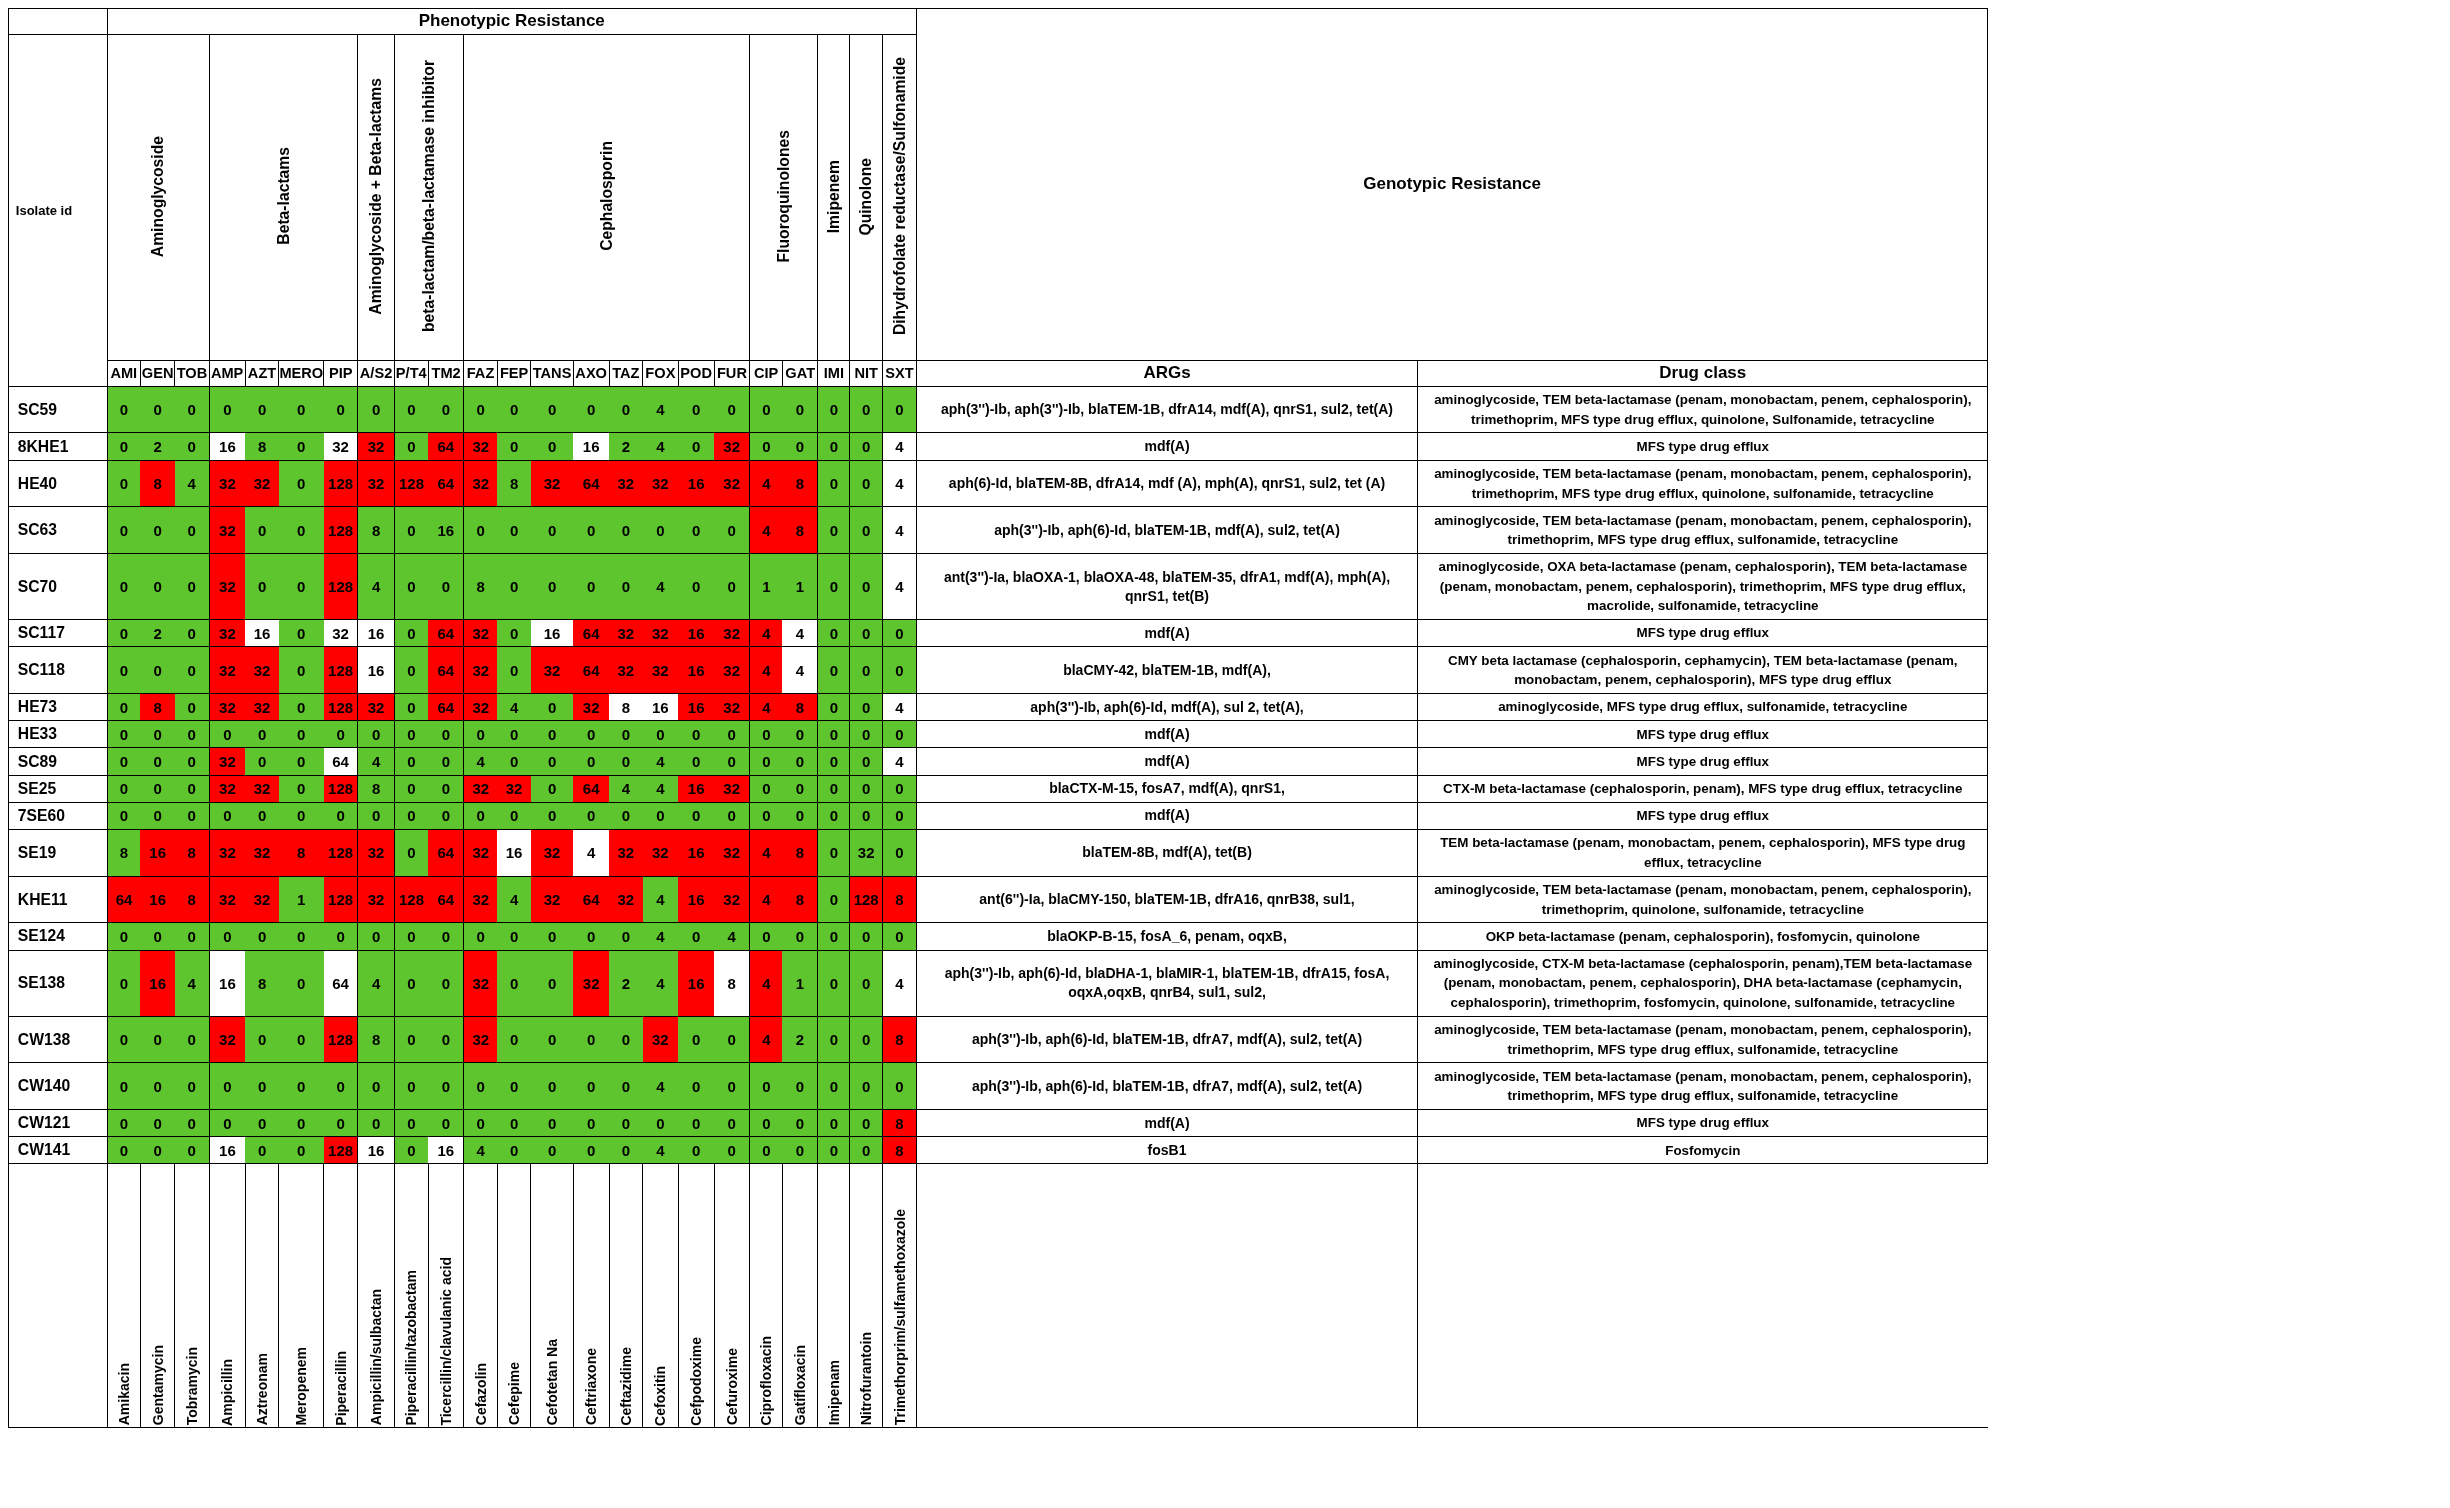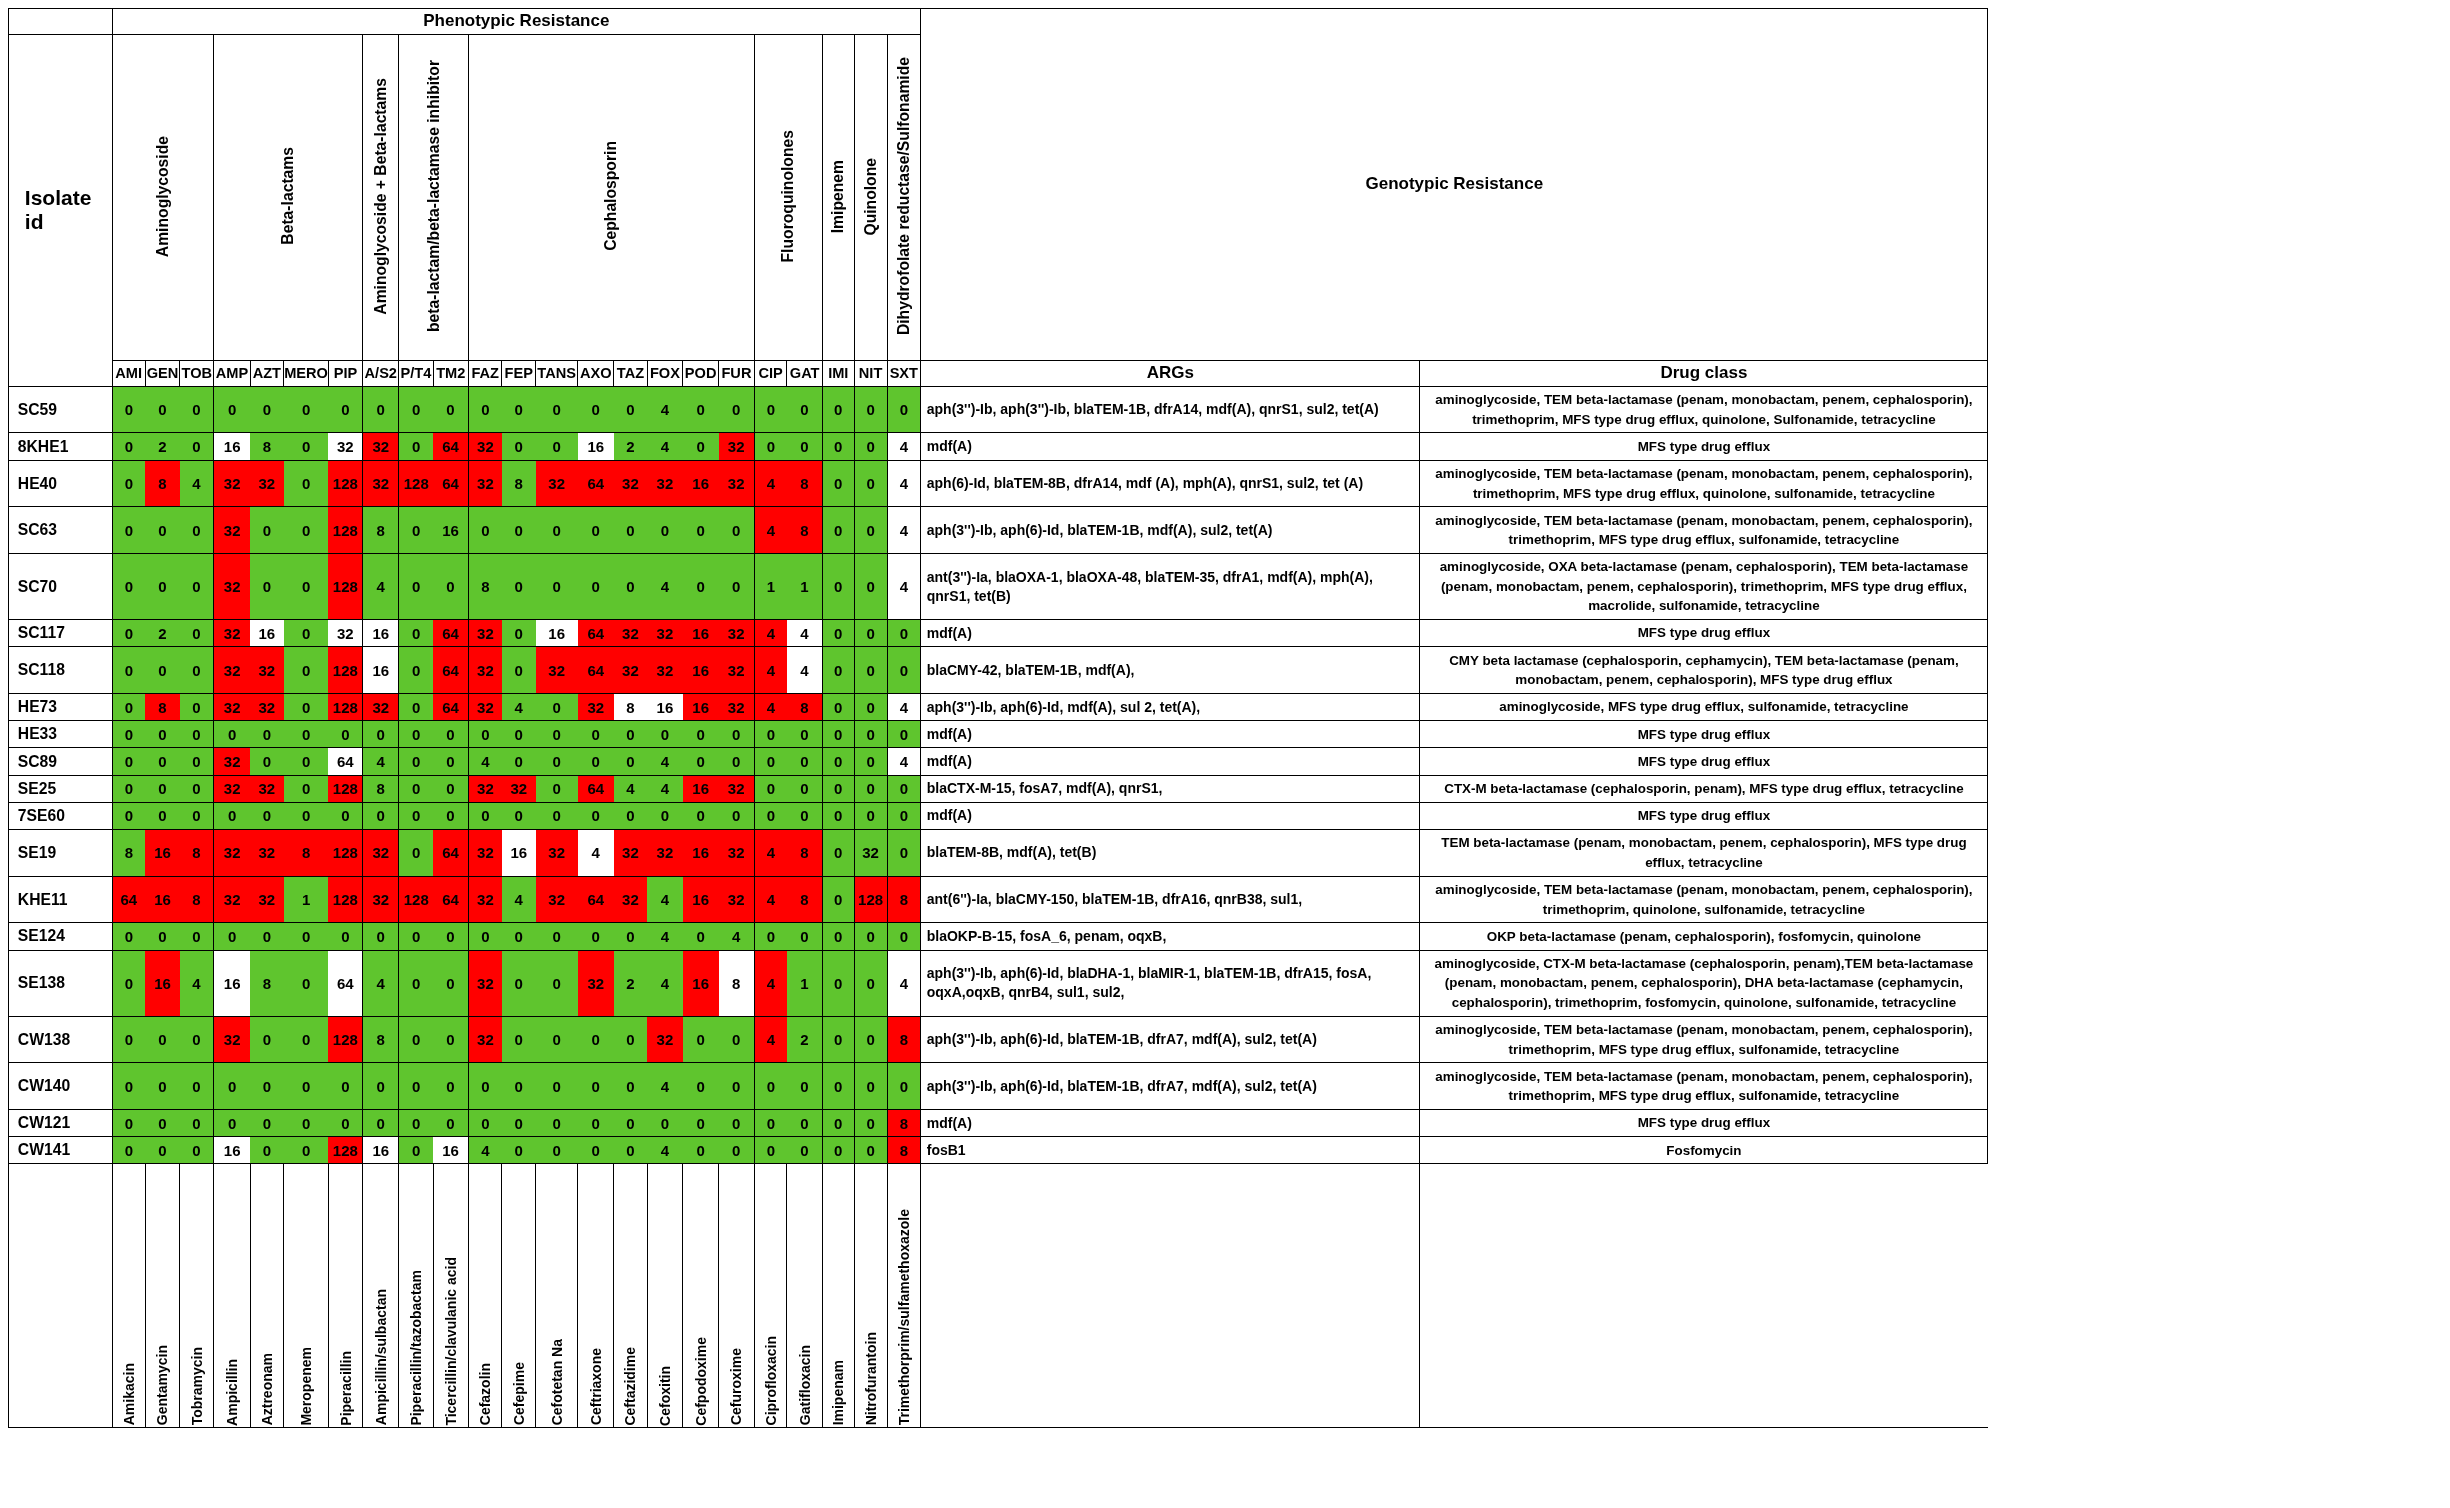--- a/index.html
+++ b/index.html
@@ -15,42 +15,42 @@
      border:1.7px solid #000;border-bottom:none;}
   .corner-blank{border:1.7px solid #000;border-bottom:none;border-right:1.7px solid #000;}
 
   
   .vclass{height:325px;text-align:center;vertical-align:middle;
      border-left:1.7px solid #000;border-right:1.7px solid #000;
      border-top:1.7px solid #000;border-bottom:1.7px solid #000;}
   .vclass .rot{writing-mode:vertical-rl;transform:rotate(180deg);
      font-size:15.7px;font-weight:bold;white-space:nowrap;display:inline-block;letter-spacing:0px;}
   .isolate-head{border:1.7px solid #000;border-top:1.7px solid #000;text-align:left;
-     font-size:21px;font-weight:bold;padding-left:16px;margin-left:22px;}
+     font-size:13px;font-weight:bold;padding-left:7px;margin-left:22px;}
   .geno-head{border:1.7px solid #000;text-align:center;font-size:17px;font-weight:bold;}
 
   
   .abbr{height:25px;text-align:center;font-size:14.6px;font-weight:bold;
      border:1.1px solid #000;background:#fff;}
   .abbr-group-l{border-left:1.7px solid #000;margin-top:40px;}
   .abbr-group-r{border-right:1.7px solid #000;}
 
   
   .cell{text-align:center;font-size:15px;font-weight:bold;height:100%;}
   .g{background:#5FC52E;}
   .r{background:#FF0000;}
   .w{background:#FFFFFF;}
   .vsep{border-left:1.7px solid #000;}
   .vsep-r{border-right:1.7px solid #000;}
   .rowline{border-bottom:1.1px solid #000;}
 
   .iso{font-size:15.7px;font-weight:bold;text-align:left;padding-left:9px;
      border-left:1.7px solid #000;border-right:1.7px solid #000;
      border-bottom:1.1px solid #000;background:#fff;}
-  .args{font-size:14px;font-weight:bold;text-align:left;padding:3.4px 5.6px;
+  .args{font-size:14px;font-weight:bold;text-align:center;padding:3.4px 5.6px;
      border-right:1.7px solid #000;border-bottom:1.1px solid #000;background:#fff;line-height:1.35;margin-top:8px;}
   .dclass{font-size:13.4px;font-weight:bold;text-align:center;padding:3.4px 7.8px;
      border-right:1.7px solid #000;border-bottom:1.1px solid #000;background:#fff;line-height:1.45;}
 
   
   .vbot{height:263px;vertical-align:bottom;text-align:center;
      border-left:1px solid #000;border-right:1px solid #000;}
   .vbot .rot{writing-mode:vertical-rl;transform:rotate(180deg);
      font-size:14px;font-weight:bold;white-space:nowrap;display:inline-block;}
   .botleft{border-left:1.7px solid #000;border-right:1.7px solid #000;}

